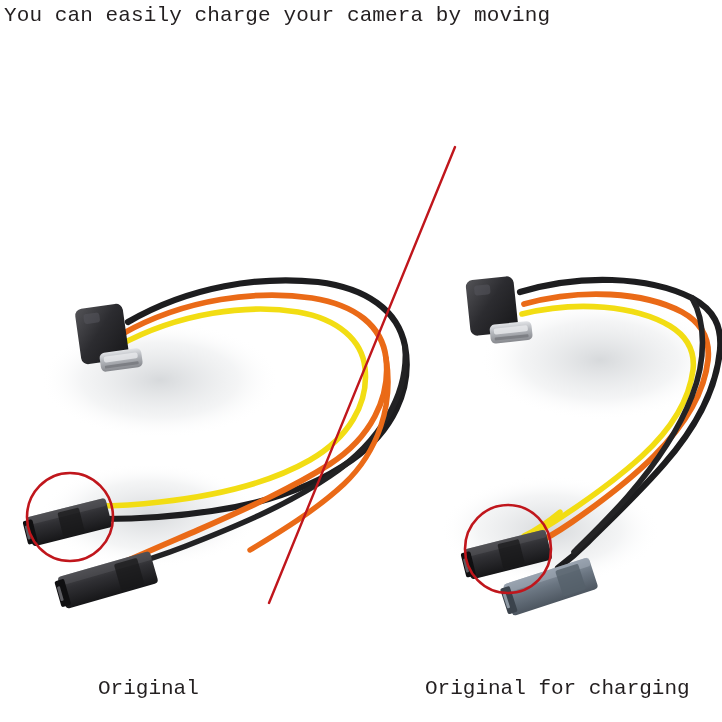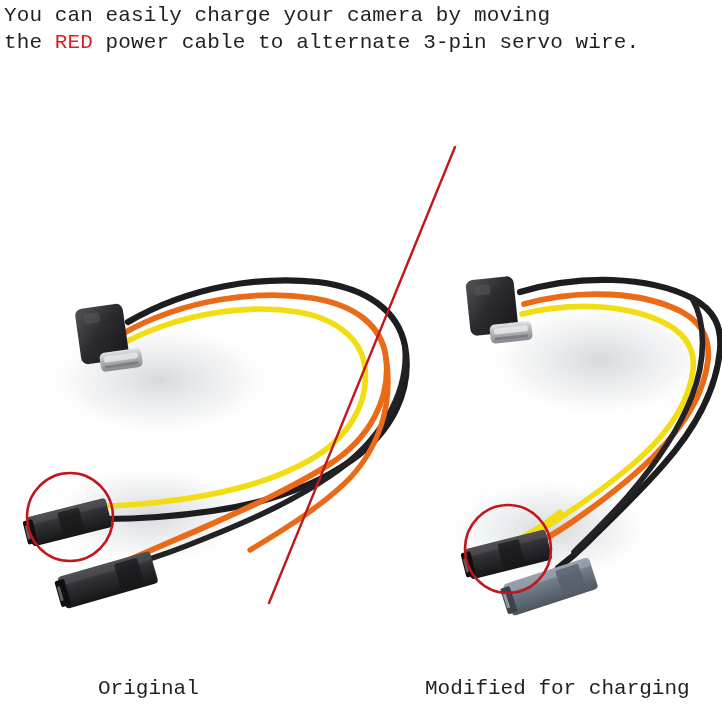--- a/index.html
+++ b/index.html
@@ -61,21 +61,20 @@
   #label-original { left: 98px; }
   #label-modified { left: 425px; }
 </style>
 </head>
 <body>
 
 <div id="page">
 
   <div id="caption">
     <span class="line">You can easily charge your camera by moving</span>
-    <span class="line"><span>the </span><span class="hl-red">RED</span><span> power cable to alternate 3-pin servo wire.</span></span>
   </div>
 
   <div id="stage">
     <svg width="722" height="600" viewBox="0 0 722 600" xmlns="http://www.w3.org/2000/svg">
       <defs>
         <linearGradient id="gBlackBody" x1="0" y1="0" x2="0" y2="1">
           <stop offset="0%" stop-color="#4a4a4e"></stop>
           <stop offset="38%" stop-color="#303034"></stop>
           <stop offset="100%" stop-color="#161618"></stop>
         </linearGradient>
@@ -218,16 +217,16 @@
 
         <ellipse cx="508" cy="489" rx="43" ry="44" fill="none" stroke="#c0161c" stroke-width="2.6"></ellipse>
       </g>
 
       <line x1="455" y1="87" x2="269" y2="543" stroke="#c0161c" stroke-width="2.4" stroke-linecap="round"></line>
     </svg>
   </div>
 
   <div id="labels">
     <div class="cap-label" id="label-original">Original</div>
-    <div class="cap-label" id="label-modified">Modified for charging</div>
+    <div class="cap-label" id="label-modified">Original for charging</div>
   </div>
 
 </div>
 
 </body></html>

